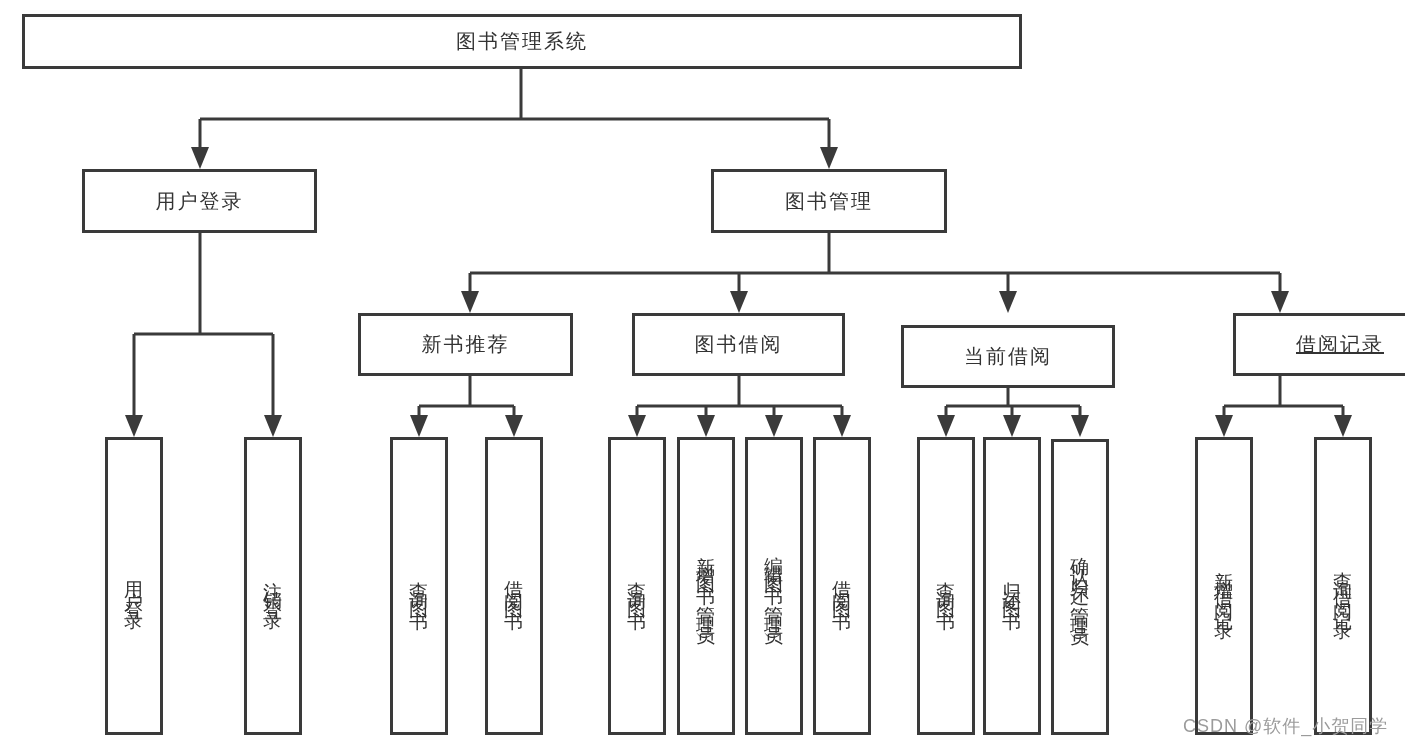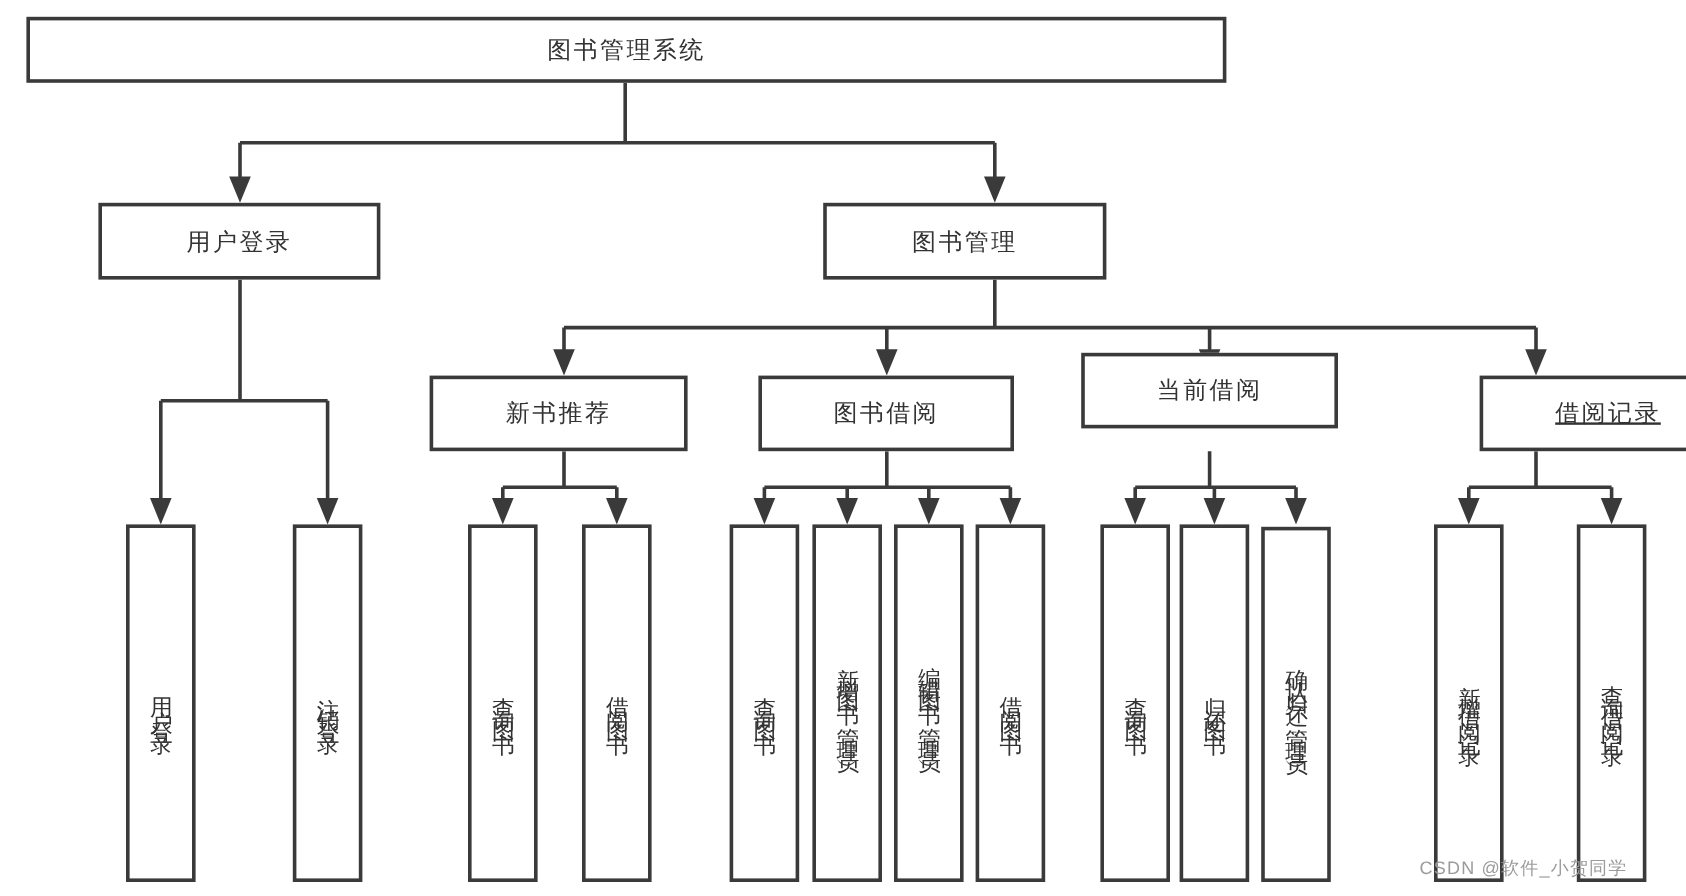--- a/index.html
+++ b/index.html
@@ -59,21 +59,21 @@
     text-orientation: mixed;
     font-size: 19px;
     letter-spacing: 10px;
     color: var(--text);
     line-height: 1;
   }
   .watermark {
     position: absolute;
     left: 1183px;
     top: 714px;
-    font-size: 15px;
+    font-size: 18px;
     letter-spacing: 1px;
     color: var(--wm);
     white-space: nowrap;
   }
 </style>
 </head>
 <body>
 
 <div class="canvas">
 
@@ -109,25 +109,25 @@
     <polygon points="1071,415 1089,415 1080,437"></polygon>
 
     <path d="M1280 376 L1280 406 M1224 406 L1343 406 M1224 406 L1224 418 M1343 406 L1343 418"></path>
     <polygon points="1215,415 1233,415 1224,437"></polygon>
     <polygon points="1334,415 1352,415 1343,437"></polygon>
   </svg>
 
   <div class="hbox" style="left:22px; top:14px; width:1000px; height:55px;">图书管理系统</div>
 
   <div class="hbox" style="left:82px; top:169px; width:235px; height:64px;">用户登录</div>
-  <div class="hbox" style="left:686px; top:169px; width:236px; height:64px;">图书管理</div>
+  <div class="hbox" style="left:711px; top:169px; width:236px; height:64px;">图书管理</div>
 
   <div class="hbox" style="left:358px; top:313px; width:215px; height:63px;">新书推荐</div>
   <div class="hbox" style="left:632px; top:313px; width:213px; height:63px;text-align:right;">图书借阅</div>
-  <div class="hbox" style="left:901px; top:294px; width:214px; height:63px;">当前借阅</div>
+  <div class="hbox" style="left:901px; top:325px; width:214px; height:63px;">当前借阅</div>
   <div class="hbox" style="left:1233px; top:313px; width:214px; height:63px;text-decoration:underline;">借阅记录</div>
 
   <div class="vbox" style="left:105px; top:437px; width:58px; height:298px;">
     <span>用户登录</span>
   </div>
   <div class="vbox" style="left:244px; top:437px; width:58px; height:298px;">
     <span>注销登录</span>
   </div>
 
   <div class="vbox" style="left:390px; top:437px; width:58px; height:298px;">

